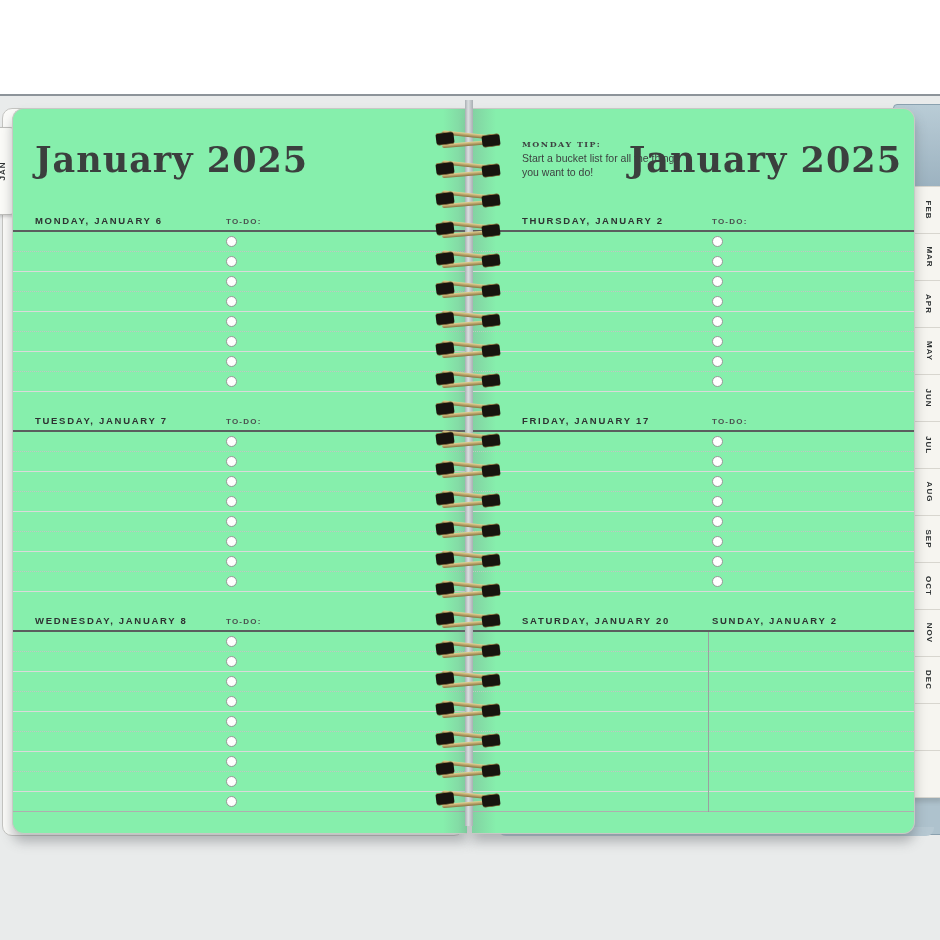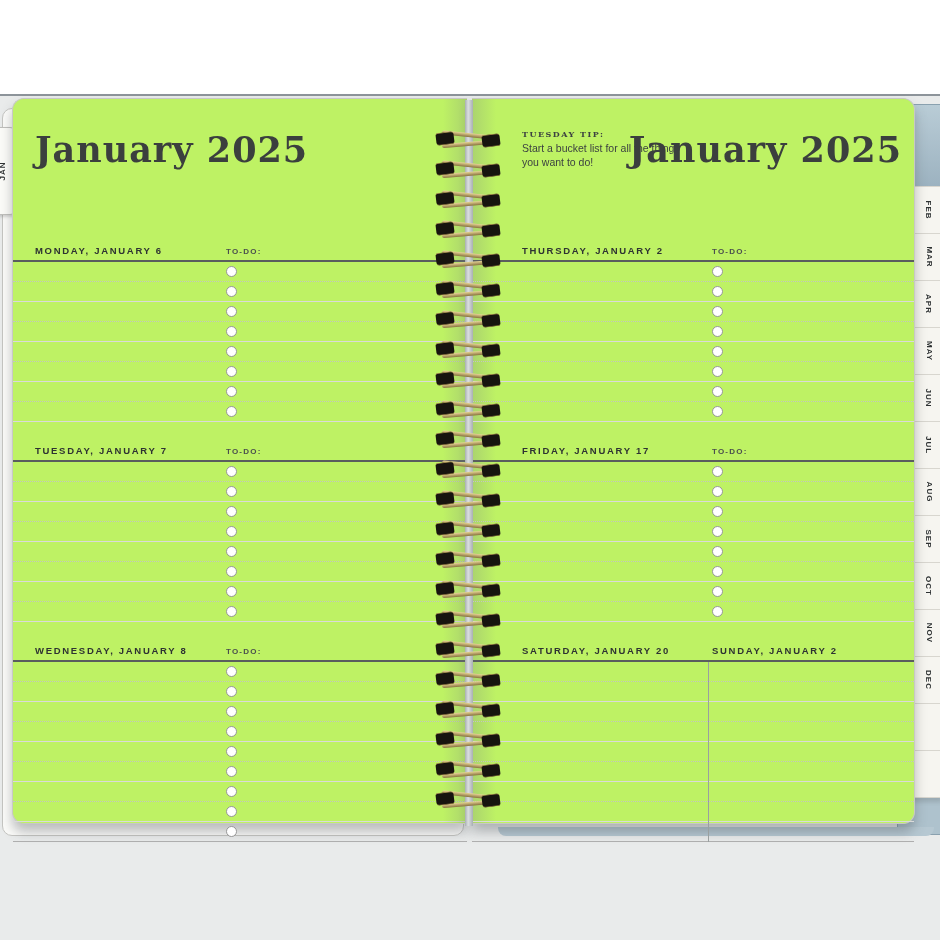--- a/index.html
+++ b/index.html
@@ -22,21 +22,21 @@
 
   
   .under-page-left{position:absolute;left:2px;top:108px;width:460px;height:726px;
     background:#fbfbf9;border:1px solid #c5c5c2;border-radius:10px;}
   .jan-tab{position:absolute;left:-9px;top:127px;width:25px;height:86px;background:#fbfbf8;
     border:1px solid #bfbfbc;border-radius:8px;box-shadow:2px 2px 3px rgba(90,90,90,.25);}
   .jan-tab .tab-label{position:absolute;left:1px;top:50%;transform:translateY(-50%) rotate(-90deg);
     font-size:8px;font-weight:bold;letter-spacing:1px;color:#2e3233;white-space:nowrap;}
 
   
-  .page{position:absolute;top:98px;height:726px;background:#bef264;border:1px solid #c8c8c5;
+  .page{position:absolute;top:108px;height:726px;background:#86efac;border:1px solid #c8c8c5;
     box-shadow:0 8px 12px rgba(70,75,80,.35);box-sizing:border-box;}
   .page-left{left:12px;width:455px;border-right:none;border-radius:12px 0 0 12px;}
   .page-right{left:472px;width:443px;border-left:none;border-radius:0 12px 12px 0;}
   .page-left::after{content:"";position:absolute;top:0;right:0;bottom:0;width:24px;
     background:linear-gradient(to right,rgba(120,130,135,0),rgba(120,130,135,.28));}
   .page-right::before{content:"";position:absolute;top:0;left:0;bottom:0;width:24px;
     background:linear-gradient(to left,rgba(120,130,135,0),rgba(120,130,135,.28));}
   .gutter{position:absolute;left:465px;top:100px;width:8px;height:726px;
     background:linear-gradient(to right,#a9afb3,#dadee0 40%,#a9afb3);}
 
@@ -54,21 +54,21 @@
   
   .month-title{position:absolute;top:30px;font-family:"DejaVu Serif",serif;font-weight:bold;
     font-size:35px;letter-spacing:1px;color:#3b3f3e;white-space:nowrap;}
   .month-title.tl{left:22px;} .month-title.tr{right:12px;}
   .weekly-tip{position:absolute;left:50px;top:30px;width:200px;}
   .tip-label{font-family:"DejaVu Serif",serif;font-size:8px;font-weight:bold;letter-spacing:1.5px;
     color:#3d4241;margin-bottom:3px;}
   .tip-line{font-family:Liberation Sans, sans-serif;font-size:10.5px;color:#3d4241;line-height:13.5px;}
 
   
-  .section{position:absolute;left:0;right:0;margin-top:40px;}
+  .section{position:absolute;left:0;right:0;}
   .sec-header{height:20px;position:relative;border-bottom:2px solid #5a5e5e;box-sizing:border-box;}
   .day-label{position:absolute;bottom:4px;font-size:9.5px;font-weight:bold;letter-spacing:1.7px;
     color:#2e3232;white-space:nowrap;}
   .todo-label{position:absolute;bottom:4px;font-size:8px;font-weight:bold;letter-spacing:1.2px;
     color:#4a4e4e;white-space:nowrap;}
   .row{height:20px;position:relative;border-bottom:1px dotted #c3c3c3;box-sizing:border-box;}
   .row.solid{border-bottom:1px solid #dadada;}
   .row.final{border-bottom:1px solid #aeaeae;}
   .circle{position:absolute;top:4px;width:11px;height:11px;border:1px solid #979797;
     border-radius:50%;background:#fff;box-sizing:border-box;}
@@ -225,21 +225,21 @@
           </div>
           <div class="row final">
             <span class="circle" style="left: 213px;"></span>
           </div>
         </div>
       </div>
   </div>
 
   <div class="page page-right">
     <div class="weekly-tip">
-      <div class="tip-label">TUESDAY TIP:</div>
+      <div class="tip-label">MONDAY TIP:</div>
       <div class="tip-line">Start a bucket list for all the things</div>
       <div class="tip-line">you want to do!</div>
     </div>
     <div class="month-title tr">January 2025</div>
     <div id="right-sections">
         <div class="section" style="top: 103px;">
           <div class="sec-header">
             <span class="day-label" style="left: 50px;">THURSDAY, JANUARY 2</span>
             <span class="todo-label" style="left: 240px;">TO-DO:</span>
           </div>

